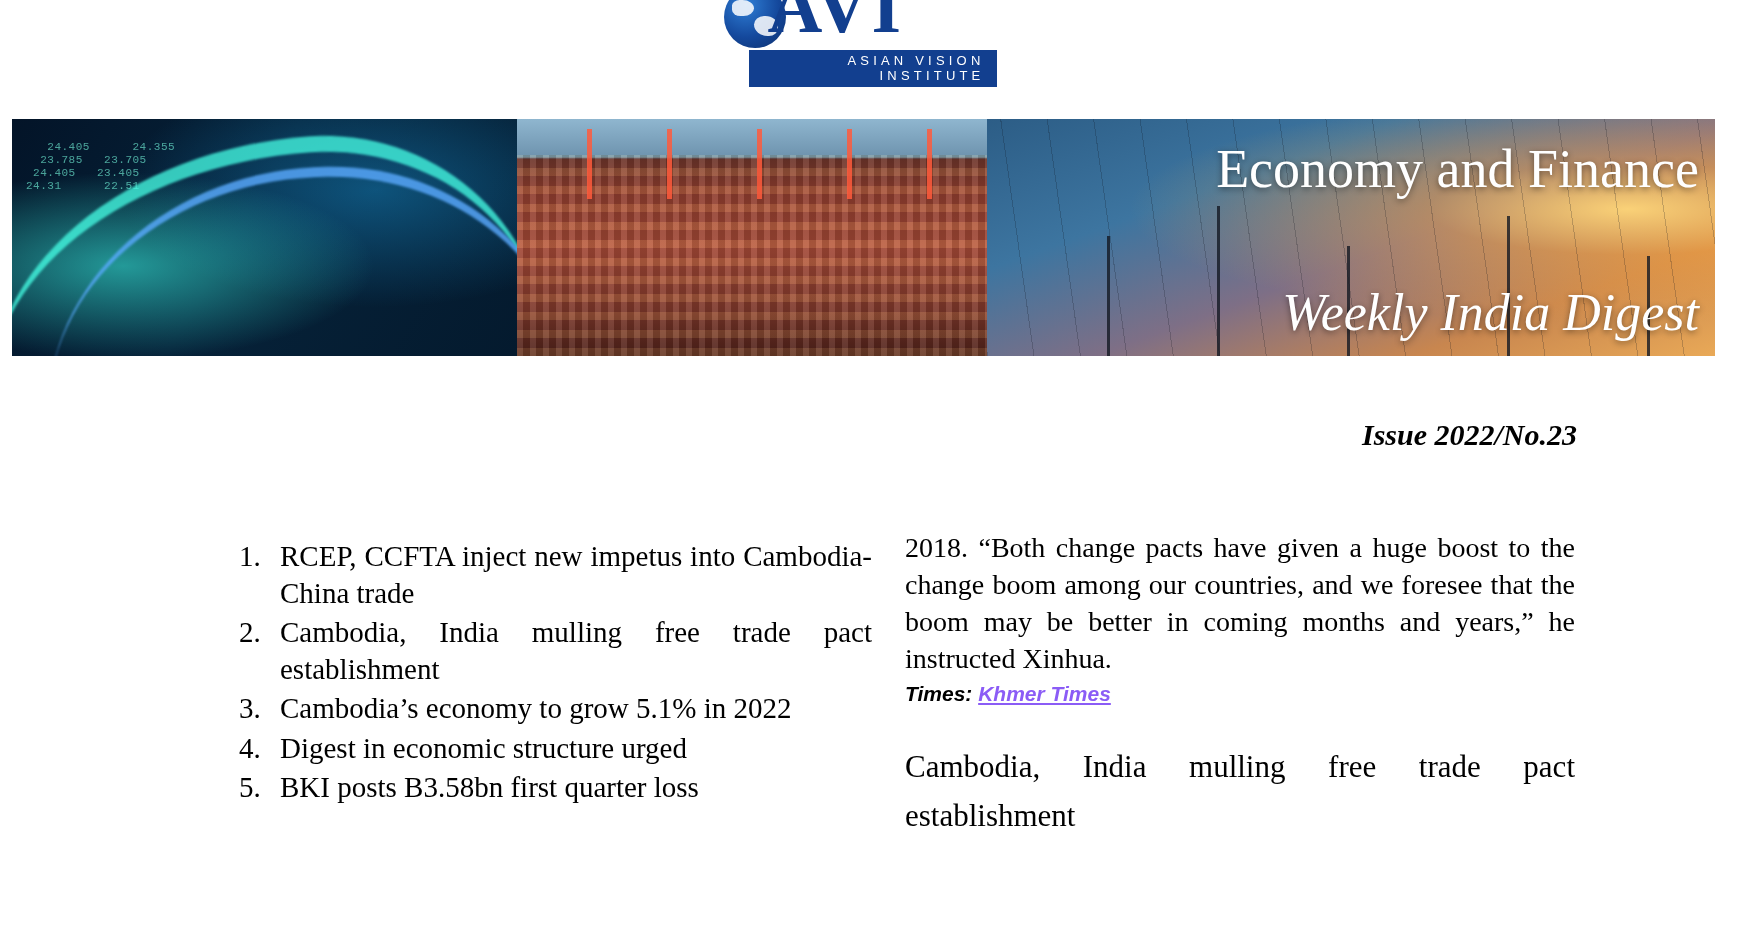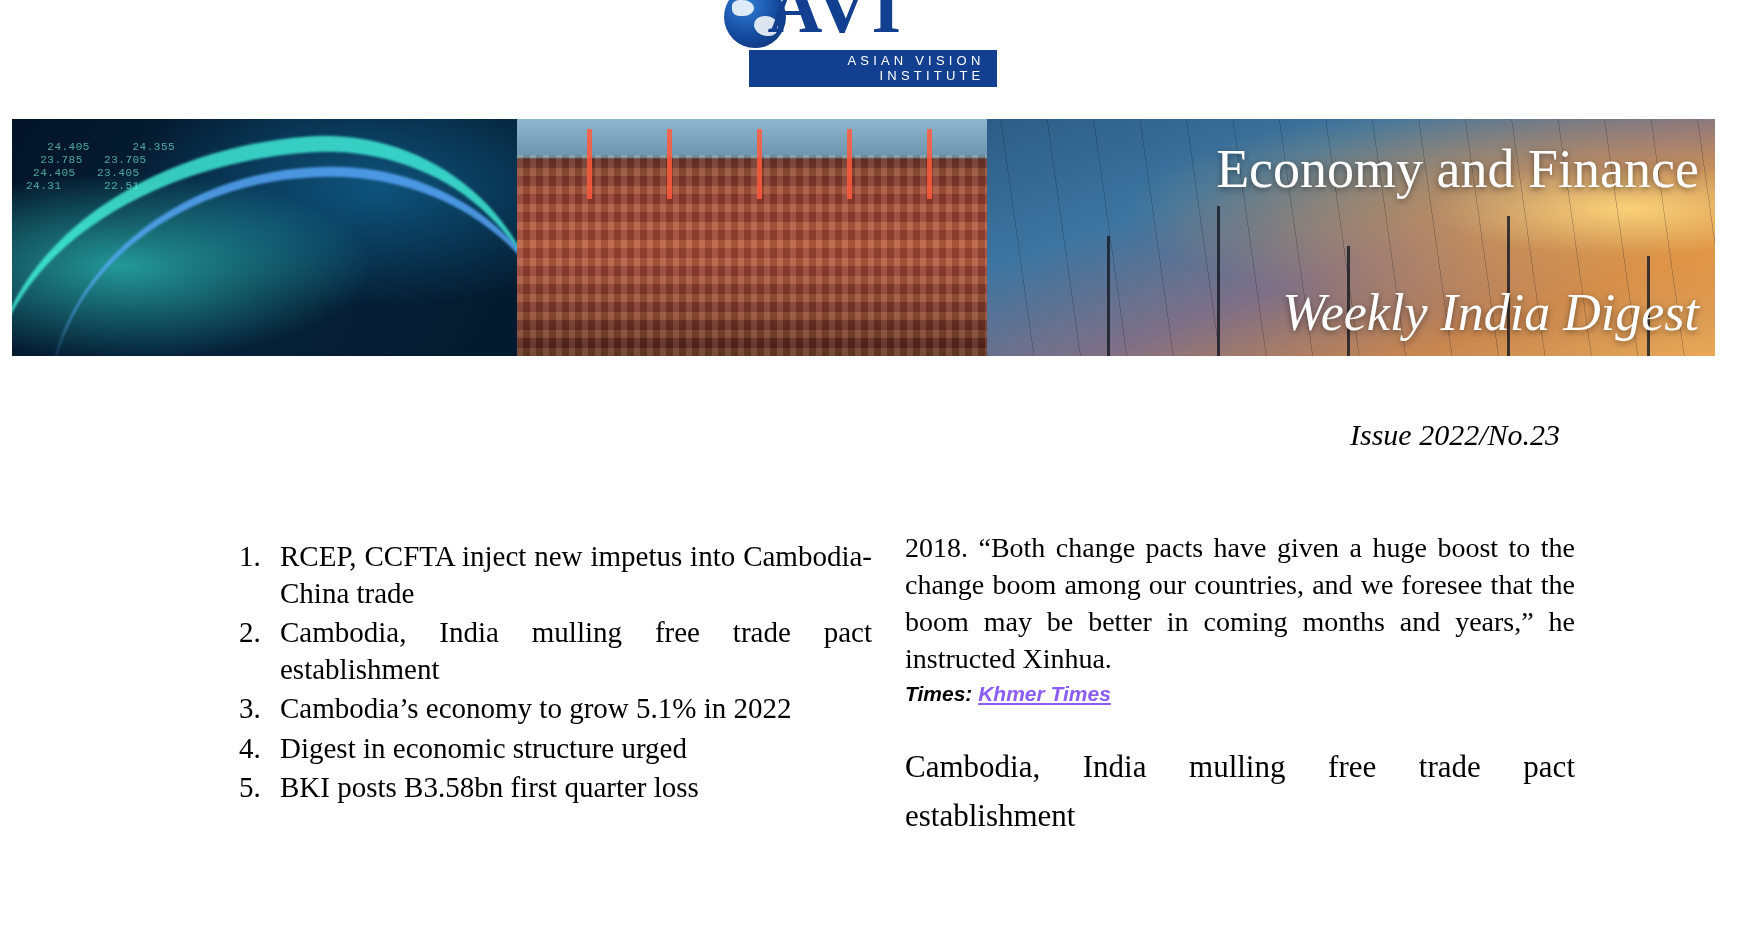--- a/index.html
+++ b/index.html
@@ -203,24 +203,24 @@
     font-style: italic;
     font-size: 52px;
     line-height: 1;
     text-shadow: 0 2px 6px rgba(0,0,0,.45);
     white-space: nowrap;
   }
 
   
   .issue {
     position: absolute;
-    right: 177px;
+    right: 160px;
     top: 418px;
     font-family: "Liberation Serif", serif;
-    font-weight: 400;
+    font-weight: 700;
     font-style: italic;
     font-size: 30px;
     color: #000000;
   }
 
   
   .col-left {
     position: absolute;
     left: 200px;
     top: 530px;

